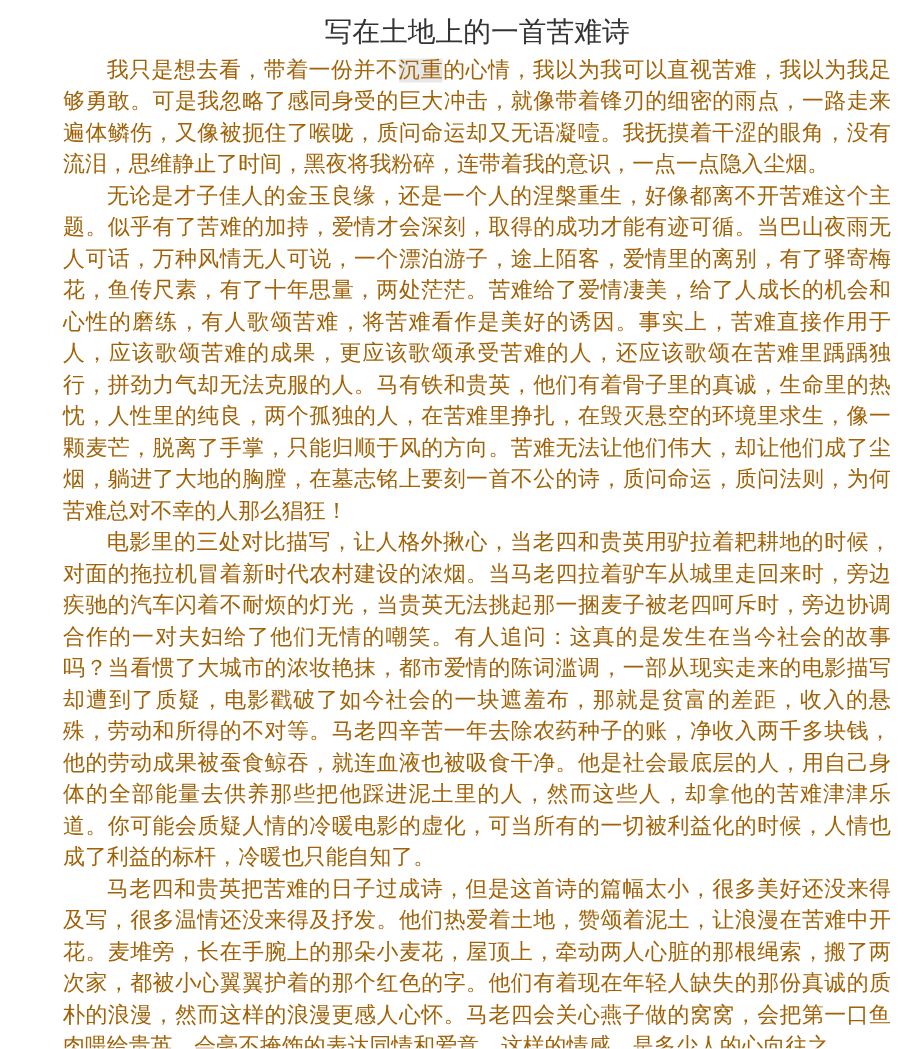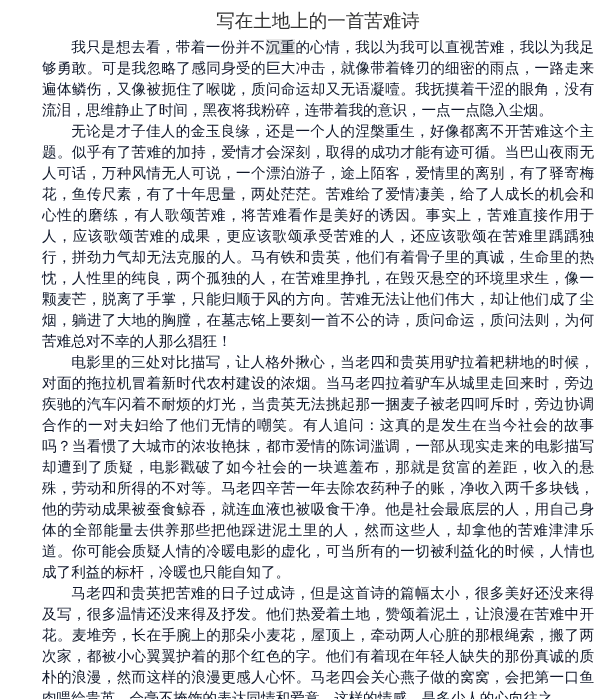--- a/index.html
+++ b/index.html
@@ -20,21 +20,21 @@
   .title {
     font-size: 18.5px;
     font-weight: 400;
     color: #333333;
     text-align: center;
     line-height: 25px;
     margin: 0 0 4px 0;
   }
   .para {
     font-size: 14.6px;
-    color: #0f172a;
+    color: #a16207;
     line-height: 21px;
     margin: 0;
     text-indent: 2em;
     text-align: justify;
     text-justify: inter-ideograph;
     word-break: break-all;
   }
   .hl {
     background: #e7e7e7;
   }

